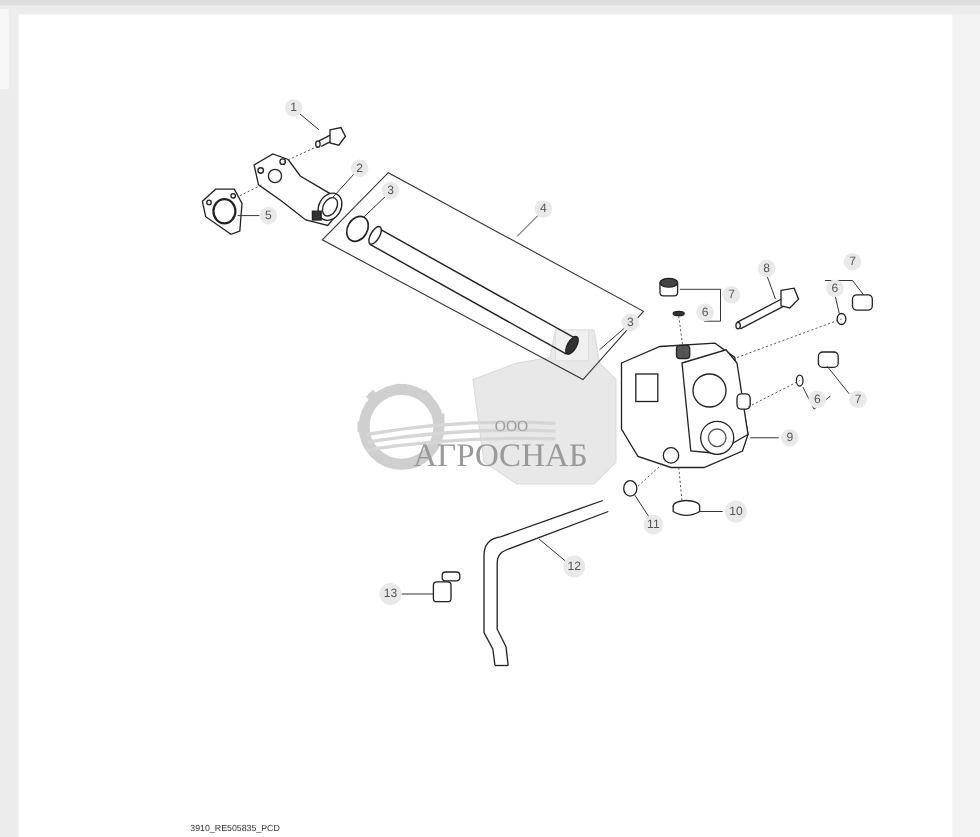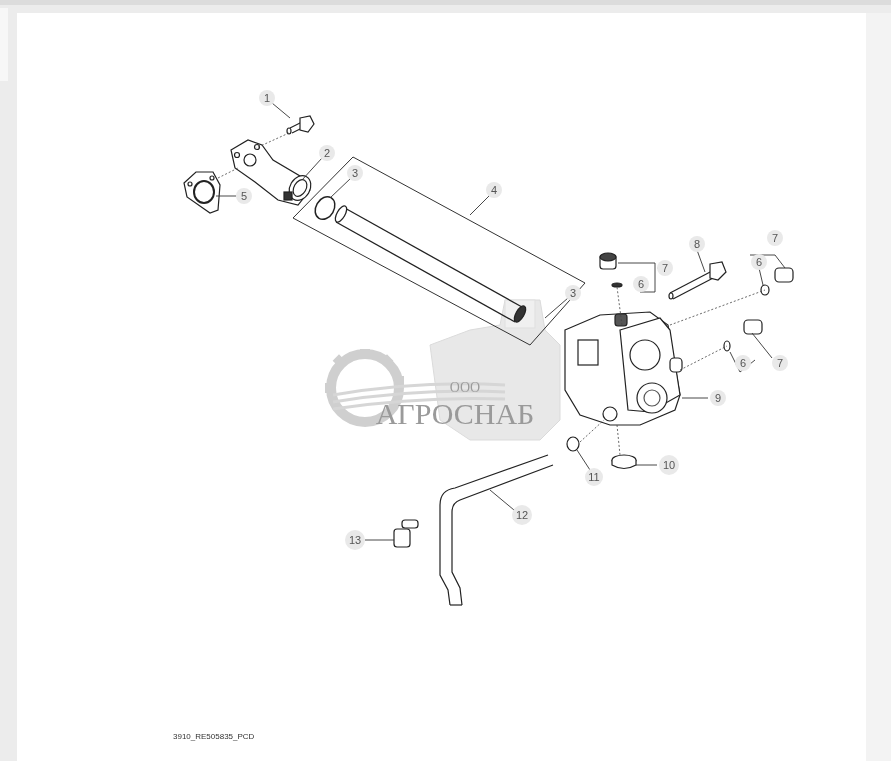--- a/index.html
+++ b/index.html
@@ -12,21 +12,21 @@
   .topbar { position: absolute; left: 0; top: 0; width: 891px; height: 5px; background: #dcdcdc; }
   .left-gutter { position: absolute; left: 0; top: 8px; width: 8px; height: 73px; background: #f7f7f7; }
   .page {
     position: absolute; left: 17px; top: 13px; width: 849px; height: 748px;
     background: #ffffff;
   }
   .right-gutter { position: absolute; left: 866px; top: 13px; width: 25px; height: 748px; background: #f3f3f3; }
   svg.diagram { position: absolute; left: 0; top: 0; }
   .callout-text { font-family: "Liberation Sans", sans-serif; font-size: 11px; fill: #555; text-anchor: middle; dominant-baseline: central; }
   .caption {
-    position: absolute; left: 173px; top: 732px;
+    position: absolute; left: 173px; top: 748px;
     font-size: 8px; color: #333; letter-spacing: 0;
   }
   .watermark-text { font-family: "Liberation Serif", serif; fill: #9a9a9a; }
 </style>
 </head>
 <body>
 
 <div class="topbar"></div>
 <div class="left-gutter"></div>
 <div class="right-gutter"></div>

